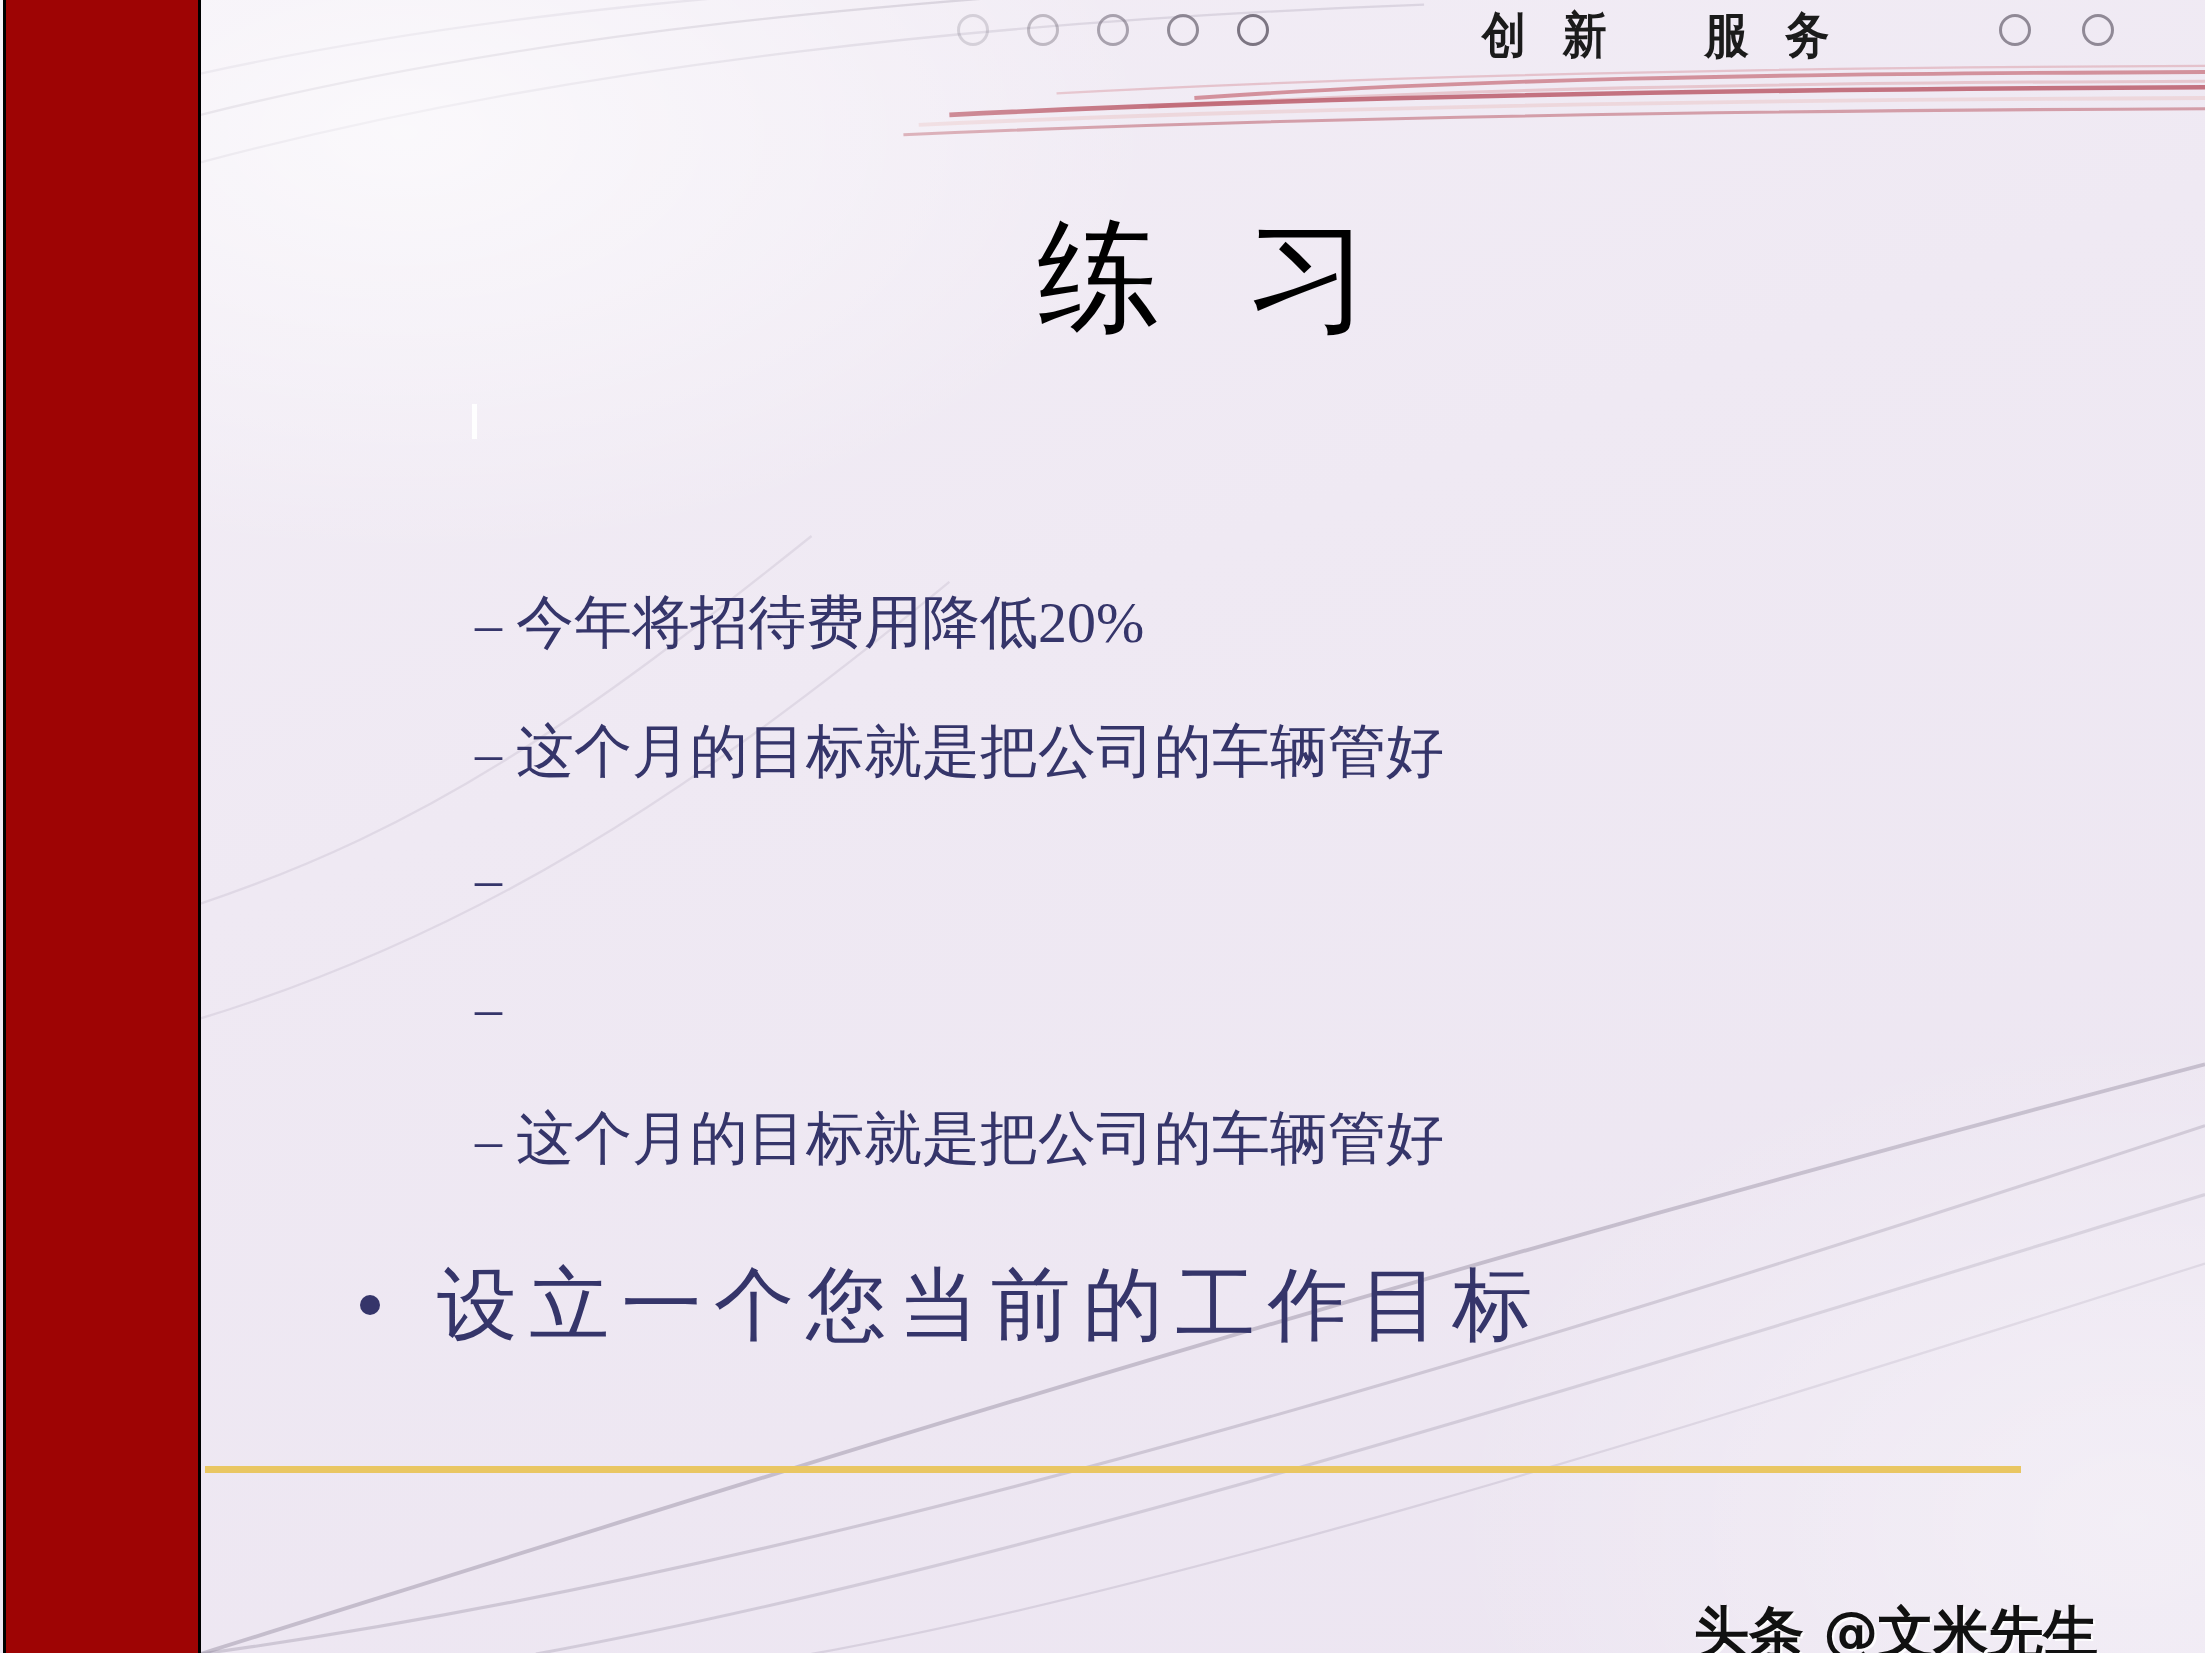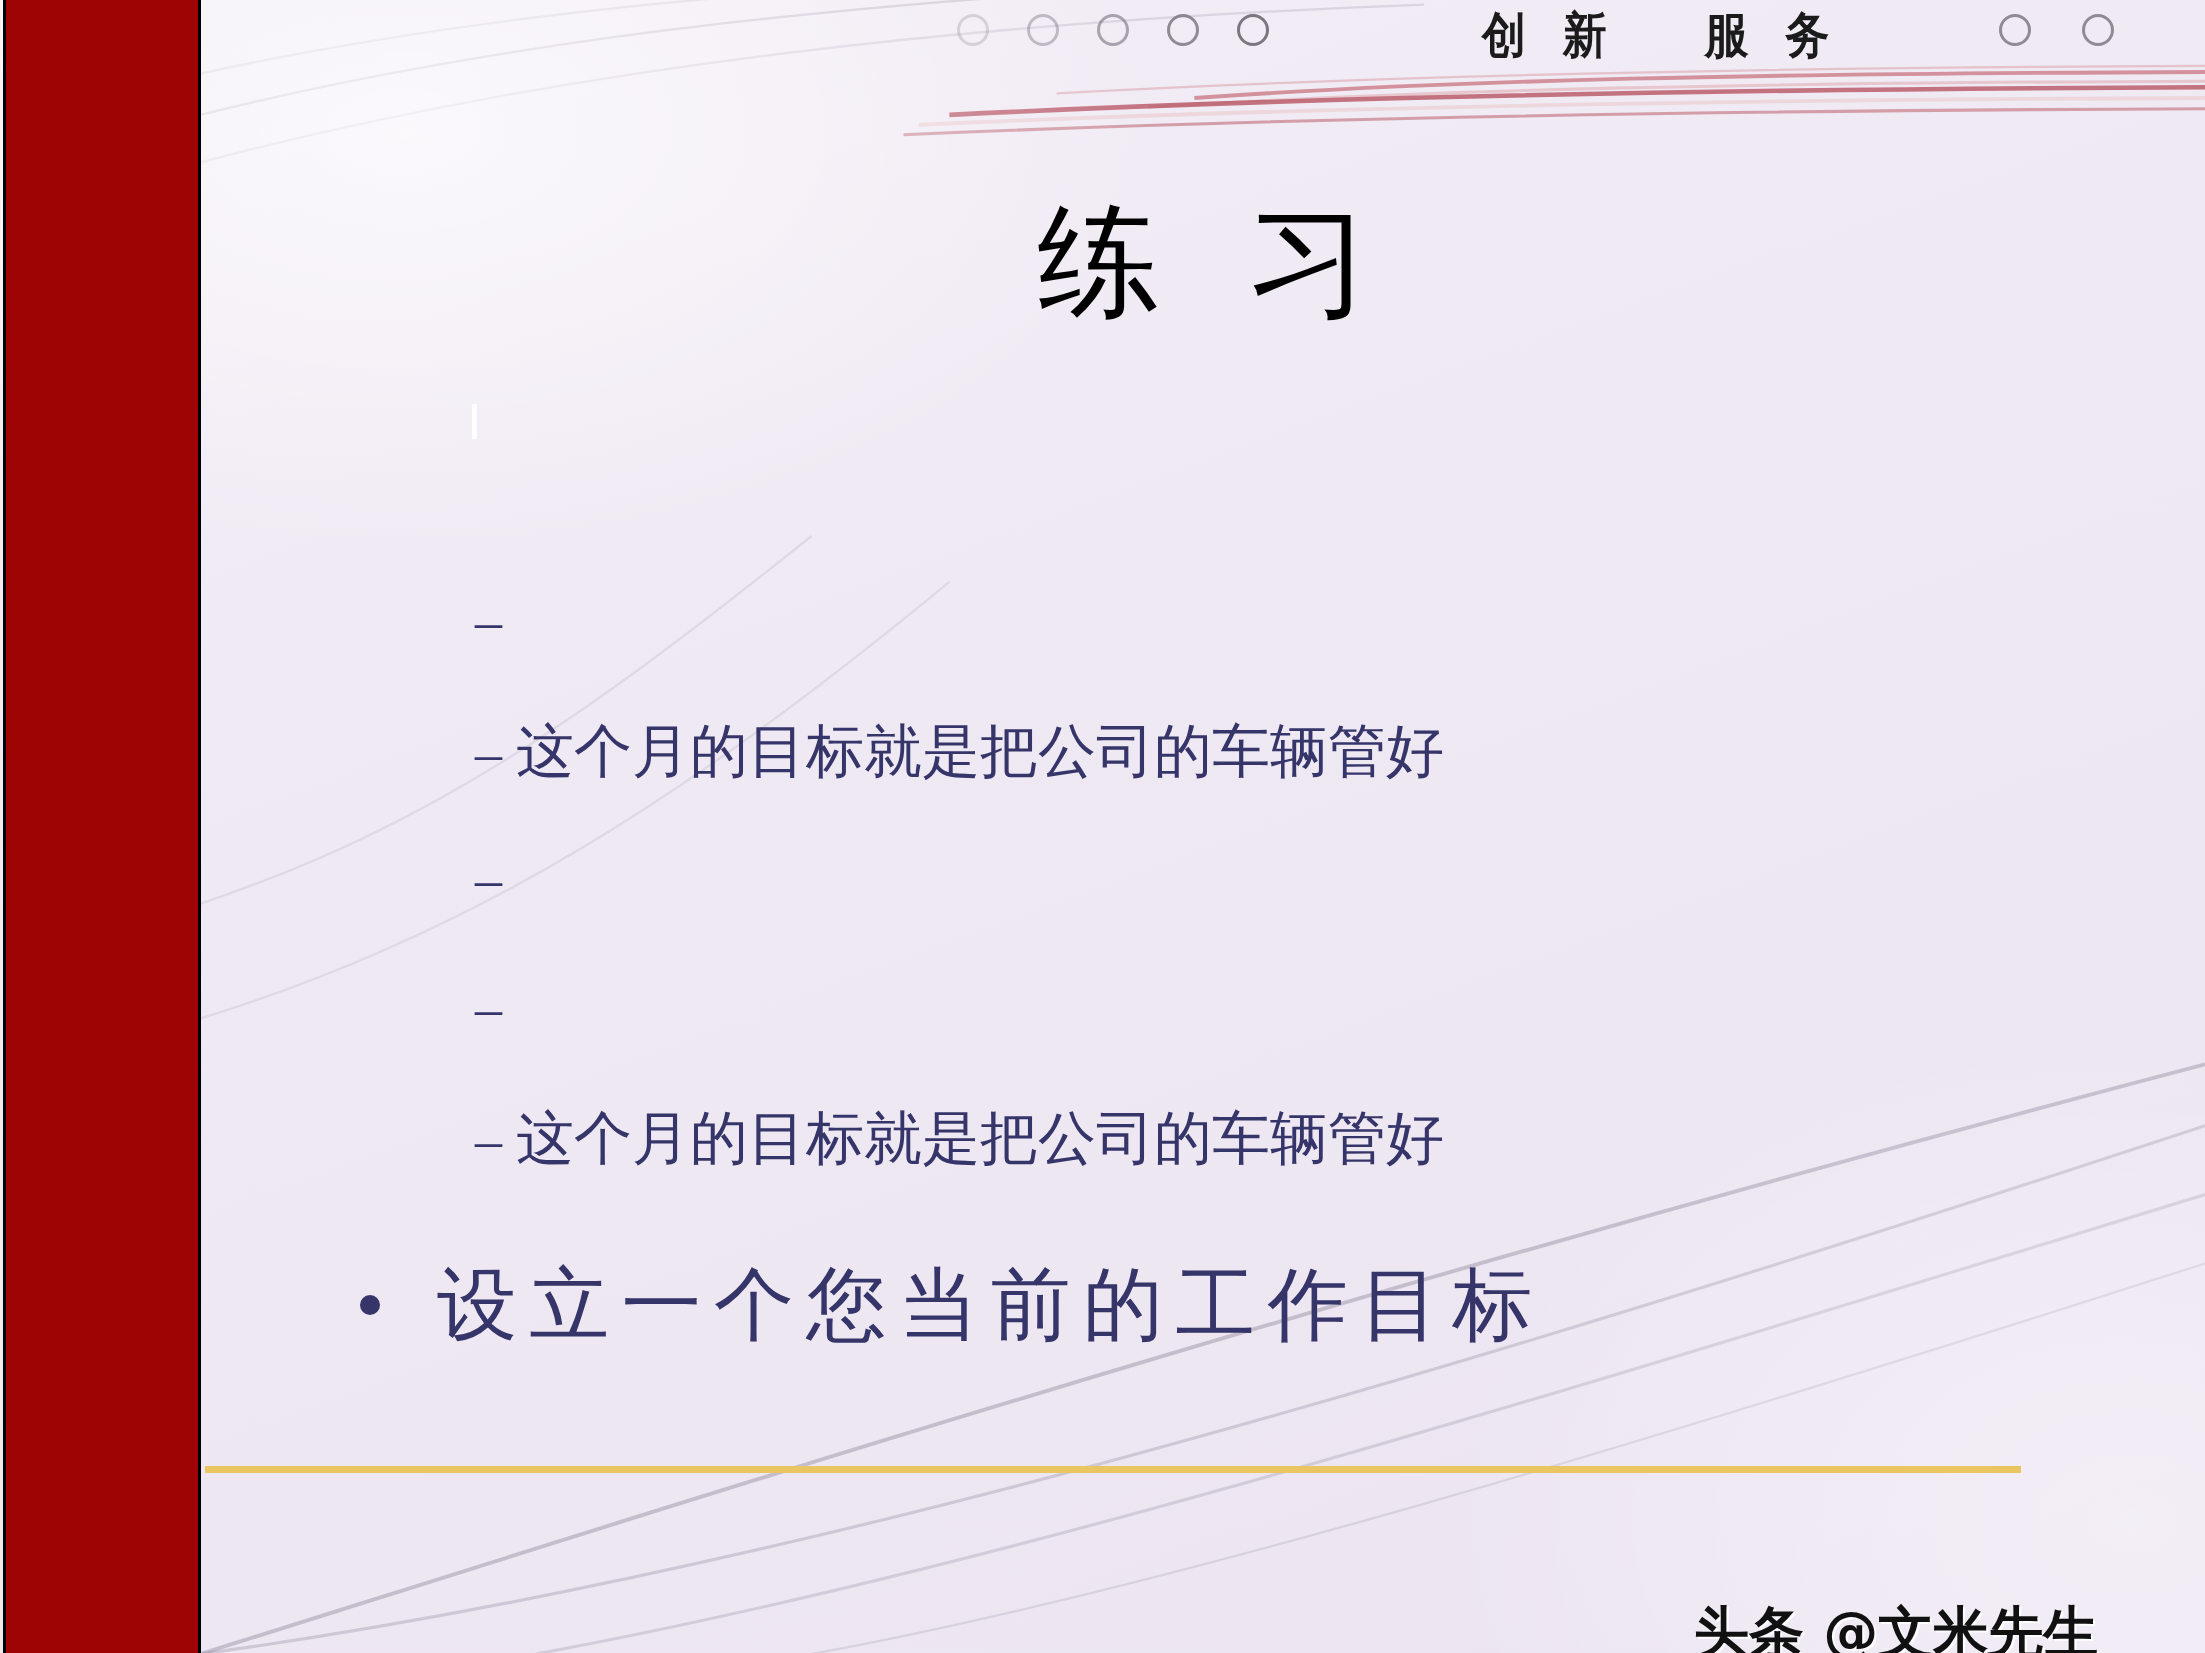--- a/index.html
+++ b/index.html
@@ -92,21 +92,21 @@
     color: #1b1b1b;
     white-space: nowrap;
     transform: scaleY(1.12);
     transform-origin: left top;
   }
   .motto-gap { display: inline-block; width: 35px; }
 
   
   .slide-title {
     position: absolute;
-    top: 201px;
+    top: 216px;
     left: 201px;
     width: 2005px;
     text-align: center;
     font-size: 123px;
     line-height: 1;
     color: #000000;
     letter-spacing: 27.6px;
     text-indent: 27.6px;
     font-family: "Liberation Serif", "DejaVu Serif", serif;
   }
@@ -263,20 +263,21 @@
   </div>
 
   <div class="slide-title">练 习</div>
 
   <div class="faint-tick"></div>
 
 
   <div class="sub-list">
     <div class="sub-item">
       <span class="dash">–</span>
+      <span>今年将招待费用降低20%</span>
     </div>
     <div class="sub-item">
       <span class="dash">–</span>
       <span>这个月的目标就是把公司的车辆管好</span>
     </div>
     <div class="sub-item">
       <span class="dash">–</span>
     </div>
     <div class="sub-item">
       <span class="dash">–</span>

